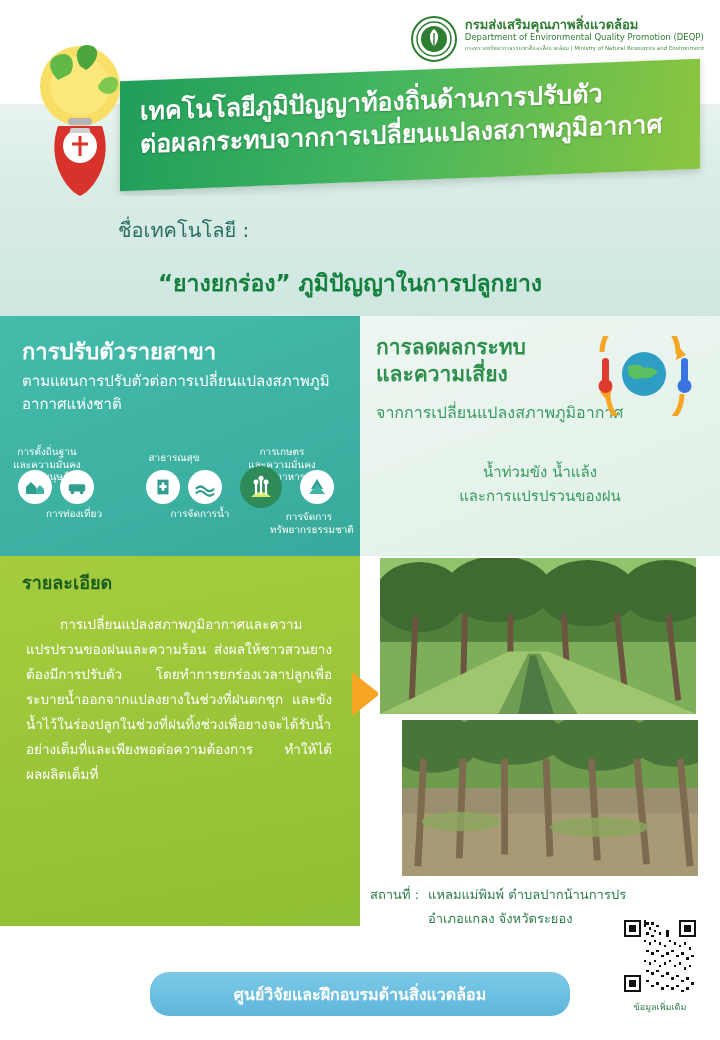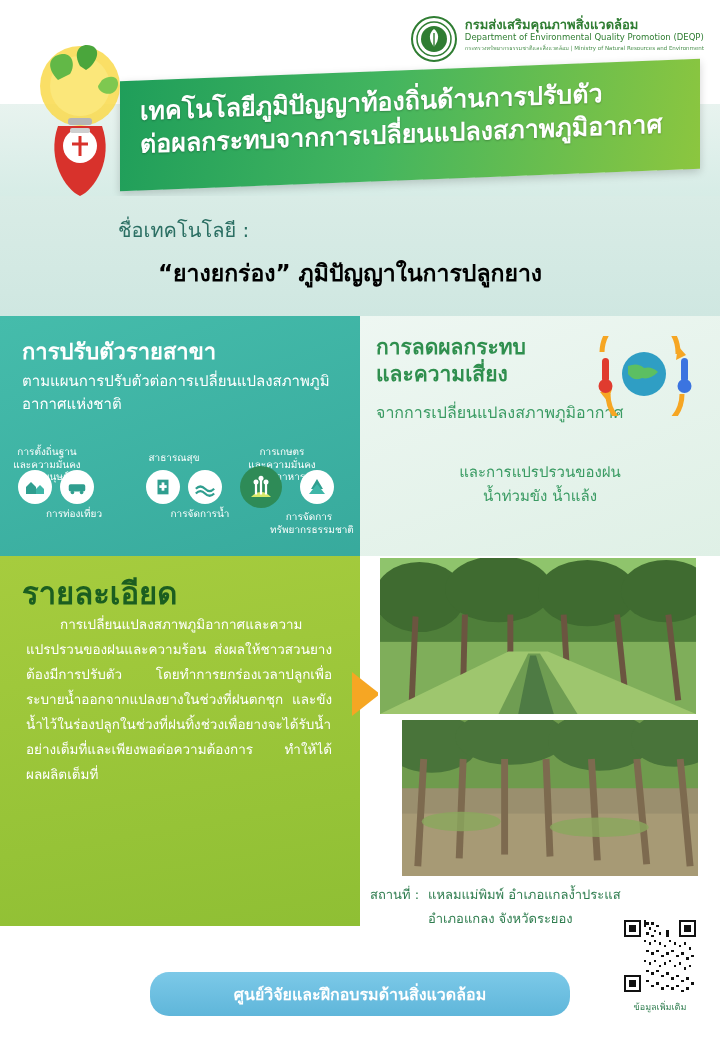--- a/index.html
+++ b/index.html
@@ -72,22 +72,22 @@
   
   .name-band {
     position: absolute; left: 0; top: 196px; width: 720px; height: 120px;
     background: linear-gradient(180deg, #d9ece6 0%, #cfe7e1 100%);
   }
   .name-label {
     position: absolute; left: 118px; top: 214px;
     font-size: 20px; color: #2b6f63;
   }
   .name-value {
-    position: absolute; left: 0; top: 255px; width: 700px; text-align: center;
-    font-size: 23px; color: #000000; font-weight: bold;
+    position: absolute; left: 0; top: 265px; width: 700px; text-align: center;
+    font-size: 23px; color: #15803d; font-weight: bold;
   }
 
   
   .panel-left {
     position: absolute; left: 0; top: 316px; width: 408px; height: 240px;
     background: #3fb6a8;
     background: linear-gradient(160deg, #45bcab 0%, #37a99c 100%);
     color: #ffffff;
   }
   .panel-right {
@@ -116,21 +116,21 @@
     background: #ffffff; display: flex; align-items: center; justify-content: center;
   }
   .sec-ic.big { width: 42px; height: 42px; background: #2e8b57; }
 
   
   .detail-block {
     position: absolute; left: 0; top: 556px; width: 360px; height: 370px;
     background: #9ec83c;
     background: linear-gradient(170deg, #a6cc3e 0%, #8fbf34 100%);
   }
-  .detail-h { position: absolute; left: 22px; top: 12px; font-size: 31px; color: #1b5e20; font-weight: bold; }
+  .detail-h { position: absolute; left: 22px; top: 12px; font-size: 18px; color: #1b5e20; font-weight: bold; }
   .detail-body {
     position: absolute; left: 26px; top: 56px; width: 306px;
     font-size: 13.5px; color: #ffffff; line-height: 1.85; text-align: justify;
     text-indent: 34px;
   }
   .arrow {
     position: absolute; left: 352px; top: 672px;
     width: 0; height: 0;
     border-top: 22px solid transparent;
     border-bottom: 22px solid transparent;
@@ -322,22 +322,22 @@
         <rect x="16" y="22" width="7" height="24" rx="3.5" fill="#e03b2f"></rect>
         <circle cx="19.5" cy="50" r="7" fill="#e03b2f"></circle>
       </g>
       <g>
         <rect x="95" y="22" width="7" height="24" rx="3.5" fill="#3b74e0"></rect>
         <circle cx="98.5" cy="50" r="7" fill="#3b74e0"></circle>
       </g>
     </svg>
 
     <div class="pr-risk">
+      <div>น้ำท่วมขัง น้ำแล้ง</div>
       <div>และการแปรปรวนของฝน</div>
-      <div>น้ำท่วมขัง น้ำแล้ง</div>
     </div>
   </div>
 
   <div class="detail-block">
     <div class="detail-h">รายละเอียด</div>
     <div class="detail-body">การเปลี่ยนแปลงสภาพภูมิอากาศและความแปรปรวนของฝนและความร้อน ส่งผลให้ชาวสวนยางต้องมีการปรับตัว โดยทำการยกร่องเวลาปลูกเพื่อระบายน้ำออกจากแปลงยางในช่วงที่ฝนตกชุก และขังน้ำไว้ในร่องปลูกในช่วงที่ฝนทิ้งช่วงเพื่อยางจะได้รับน้ำอย่างเต็มที่และเพียงพอต่อความต้องการ ทำให้ได้ผลผลิตเต็มที่</div>
   </div>
   <div class="arrow"></div>
 
   <div class="photo photo1">
@@ -388,21 +388,21 @@
       <g fill="#8aa85c" opacity="0.8">
         <ellipse cx="60" cy="104" rx="40" ry="10"></ellipse>
         <ellipse cx="200" cy="110" rx="50" ry="10"></ellipse>
       </g>
     </svg>
   </div>
 
   <div class="bottom-white"></div>
   <div class="loc-band">
     <div class="loc-label">สถานที่ :</div>
-    <div class="loc-l1">แหลมแม่พิมพ์ อำเภอแกลง้ำประแส</div>
+    <div class="loc-l1">แหลมแม่พิมพ์ ตำบลปากน้านการปร</div>
     <div class="loc-l2">อำเภอแกลง จังหวัดระยอง</div>
   </div>
 
   <div class="qr-box">
     <svg width="72" height="72" viewBox="0 0 29 29" shape-rendering="crispEdges">
       <rect width="29" height="29" fill="#ffffff"></rect>
       <g fill="#111111">
         <rect x="0" y="0" width="7" height="1"></rect>
           <rect x="0" y="6" width="7" height="1"></rect>
         <rect x="0" y="0" width="1" height="7"></rect>

